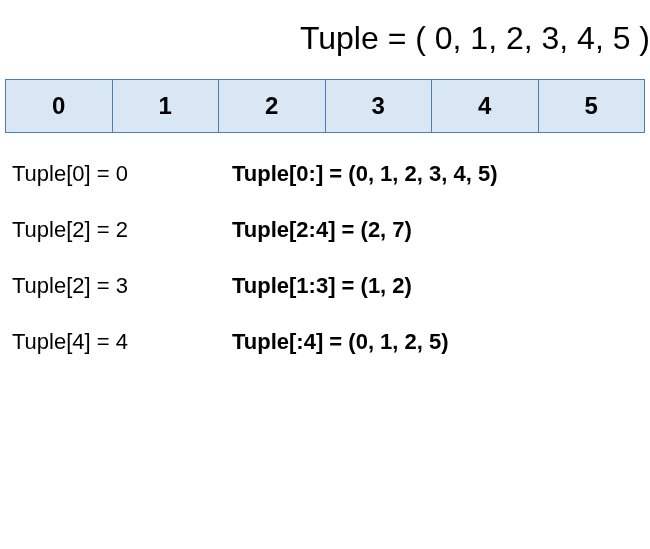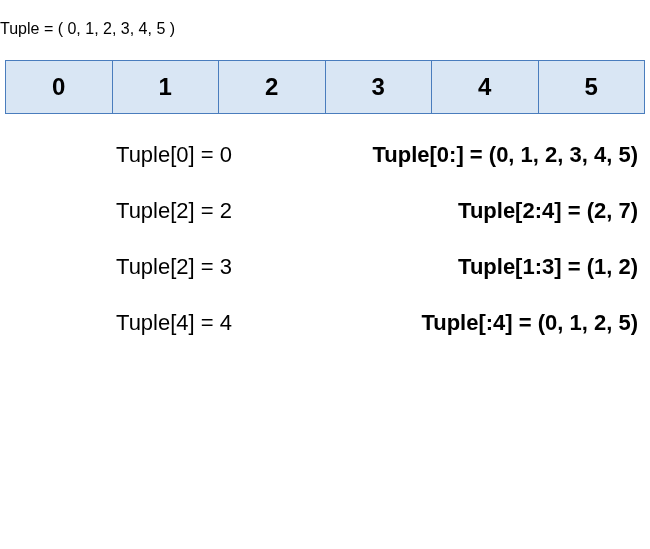--- a/index.html
+++ b/index.html
@@ -8,22 +8,22 @@
       padding: 0;
     }
     body {
       font-family: Arial, Helvetica, sans-serif;
       background: #ffffff;
       width: 650px;
       height: 549px;
       padding: 20px 0 0 0;
     }
     .title {
-      text-align: left;
-      font-size: 16px;
+      text-align: right;
+      font-size: 32px;
       color: #000;
       margin-bottom: 22px;
       font-weight: normal;
     }
     .tuple-table {
       display: flex;
       border: 1px solid #4a7dbd;
       margin: 0 5px 28px 5px;
     }
     .tuple-cell {
@@ -39,21 +39,20 @@
     .tuple-cell:last-child {
       border-right: none;
     }
     .examples {
       display: flex;
       padding: 0 12px;
     }
     .col {
       display: flex;
       flex-direction: column;
-      text-align: right;
     }
     .col-left {
       width: 220px;
     }
     .col-right {
       flex: 1;
       font-weight: bold;
     }
     .example-line {
       font-size: 22px;

